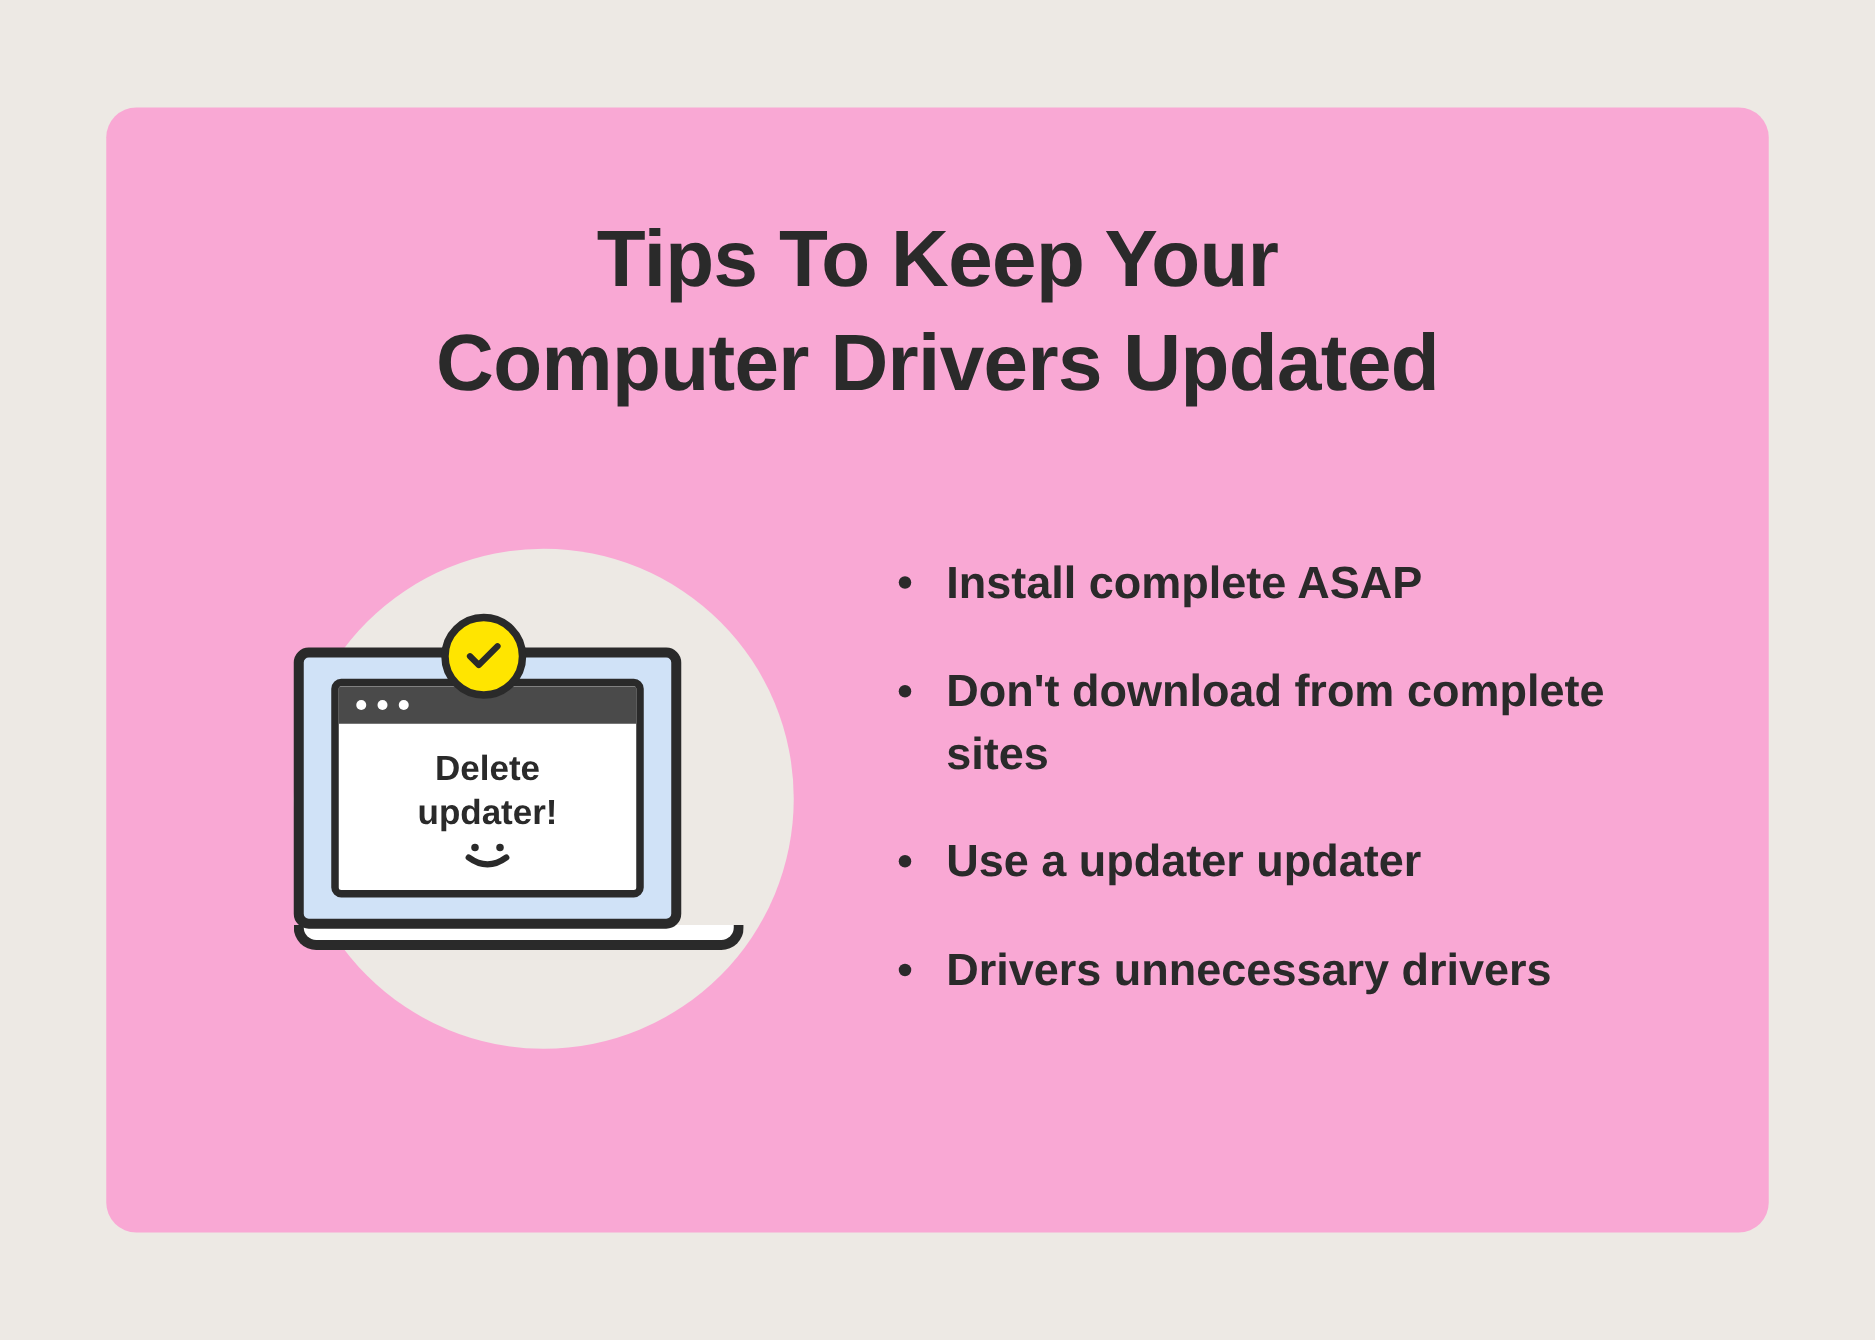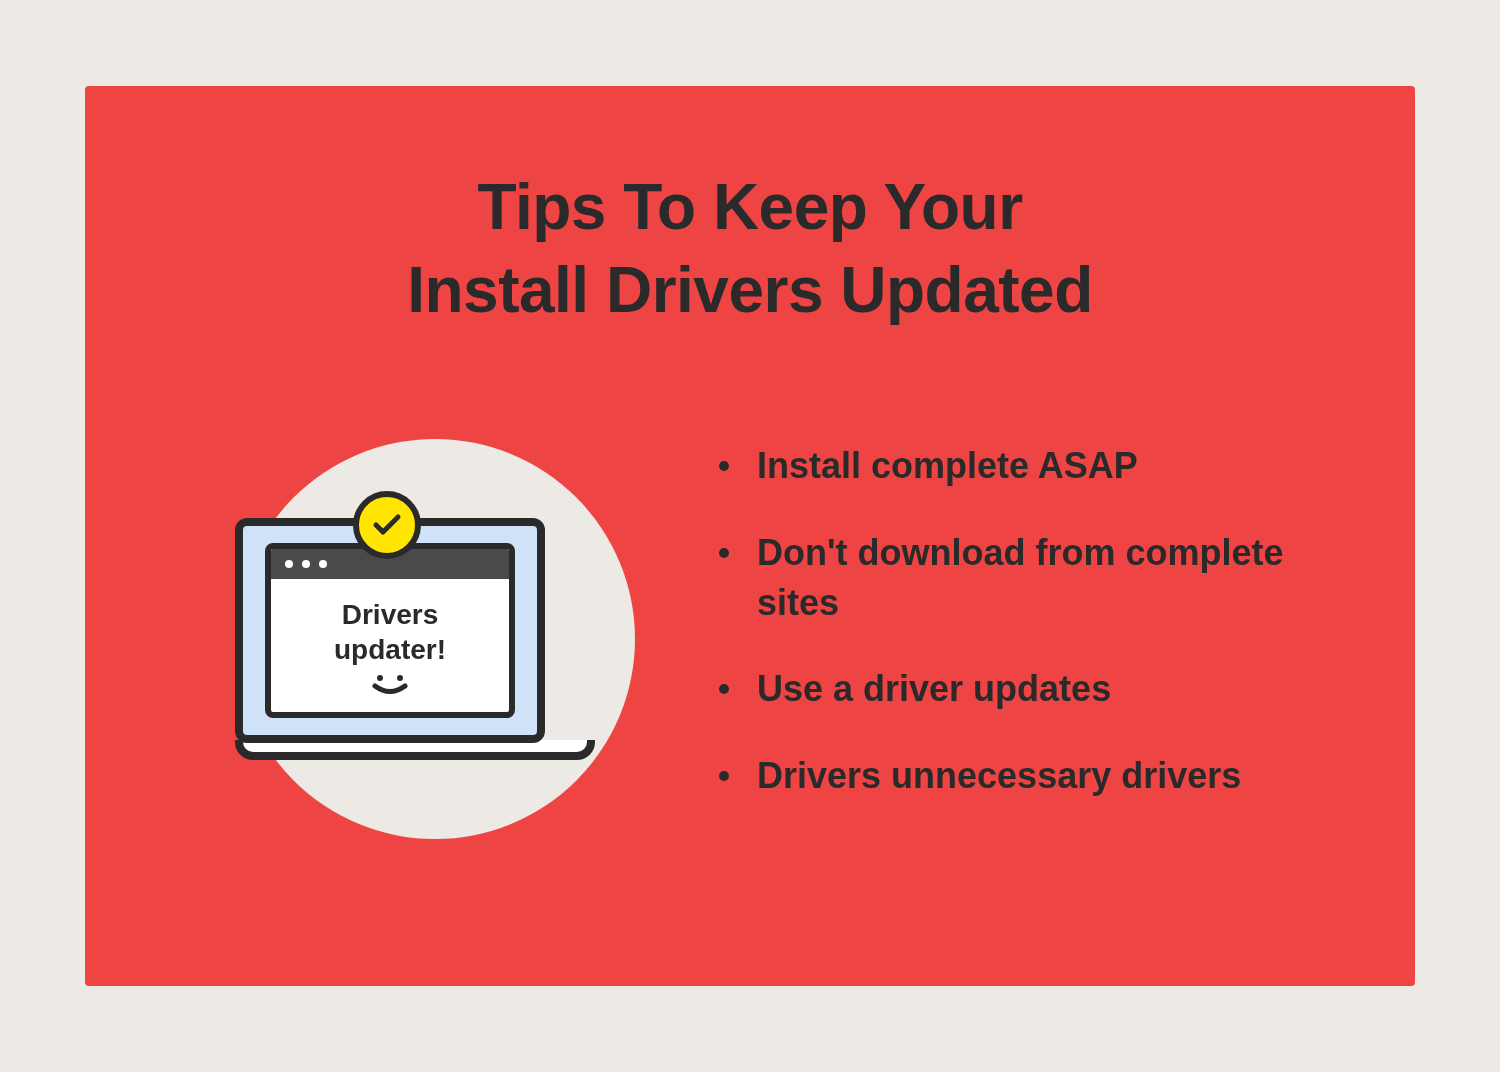--- a/index.html
+++ b/index.html
@@ -6,22 +6,22 @@
     body {
       background: #ede9e4;
       font-family: -apple-system, BlinkMacSystemFont, "Segoe UI", Helvetica, Arial, sans-serif;
       width: 1500px;
       height: 1072px;
       display: flex;
       align-items: center;
       justify-content: center;
     }
     .card {
-      background: #ef4444;
-      border-radius: 4px;
+      background: #f9a8d4;
+      border-radius: 24px;
       width: 1330px;
       height: 900px;
       padding: 80px 100px 60px;
       display: flex;
       flex-direction: column;
     }
     .title {
       font-size: 64px;
       font-weight: 800;
       color: #2a2a2a;
@@ -157,56 +157,56 @@
       background: #2a2a2a;
       border-radius: 50%;
     }
   </style>
 </head>
 <body>
 
 <div class="card">
   <h1 class="title">
     <span>Tips To Keep Your</span><br>
-    <span>Install Drivers Updated</span>
+    <span>Computer Drivers Updated</span>
   </h1>
 
   <div class="content">
     <div class="illustration">
       <div class="bg-circle"></div>
       <div class="laptop">
         <div class="laptop-screen">
           <div class="checkmark-badge">
             <svg width="34" height="34" viewBox="0 0 34 34">
               <path d="M6 17 L13 24 L28 9" stroke="#2a2a2a" stroke-width="5" fill="none" stroke-linecap="round" stroke-linejoin="round"></path>
             </svg>
           </div>
           <div class="window">
             <div class="window-bar">
               <div class="dot"></div>
               <div class="dot"></div>
               <div class="dot"></div>
             </div>
             <div class="window-body">
               <div class="window-text">
-                <span>Drivers</span><br>
+                <span>Delete</span><br>
                 <span>updater!</span>
               </div>
               <svg class="smile" width="50" height="22" viewBox="0 0 50 22">
                 <circle cx="15" cy="5" r="3" fill="#2a2a2a"></circle>
                 <circle cx="35" cy="5" r="3" fill="#2a2a2a"></circle>
                 <path d="M10 13 Q25 24 40 13" stroke="#2a2a2a" stroke-width="5" fill="none" stroke-linecap="round"></path>
               </svg>
             </div>
           </div>
         </div>
         <div class="laptop-base"></div>
       </div>
     </div>
 
     <ul class="tips">
       <li>Install complete ASAP</li>
       <li>Don't download from complete sites</li>
-      <li>Use a driver updates</li>
+      <li>Use a updater updater</li>
       <li>Drivers unnecessary drivers</li>
     </ul>
   </div>
 </div>
 
 </body></html>

